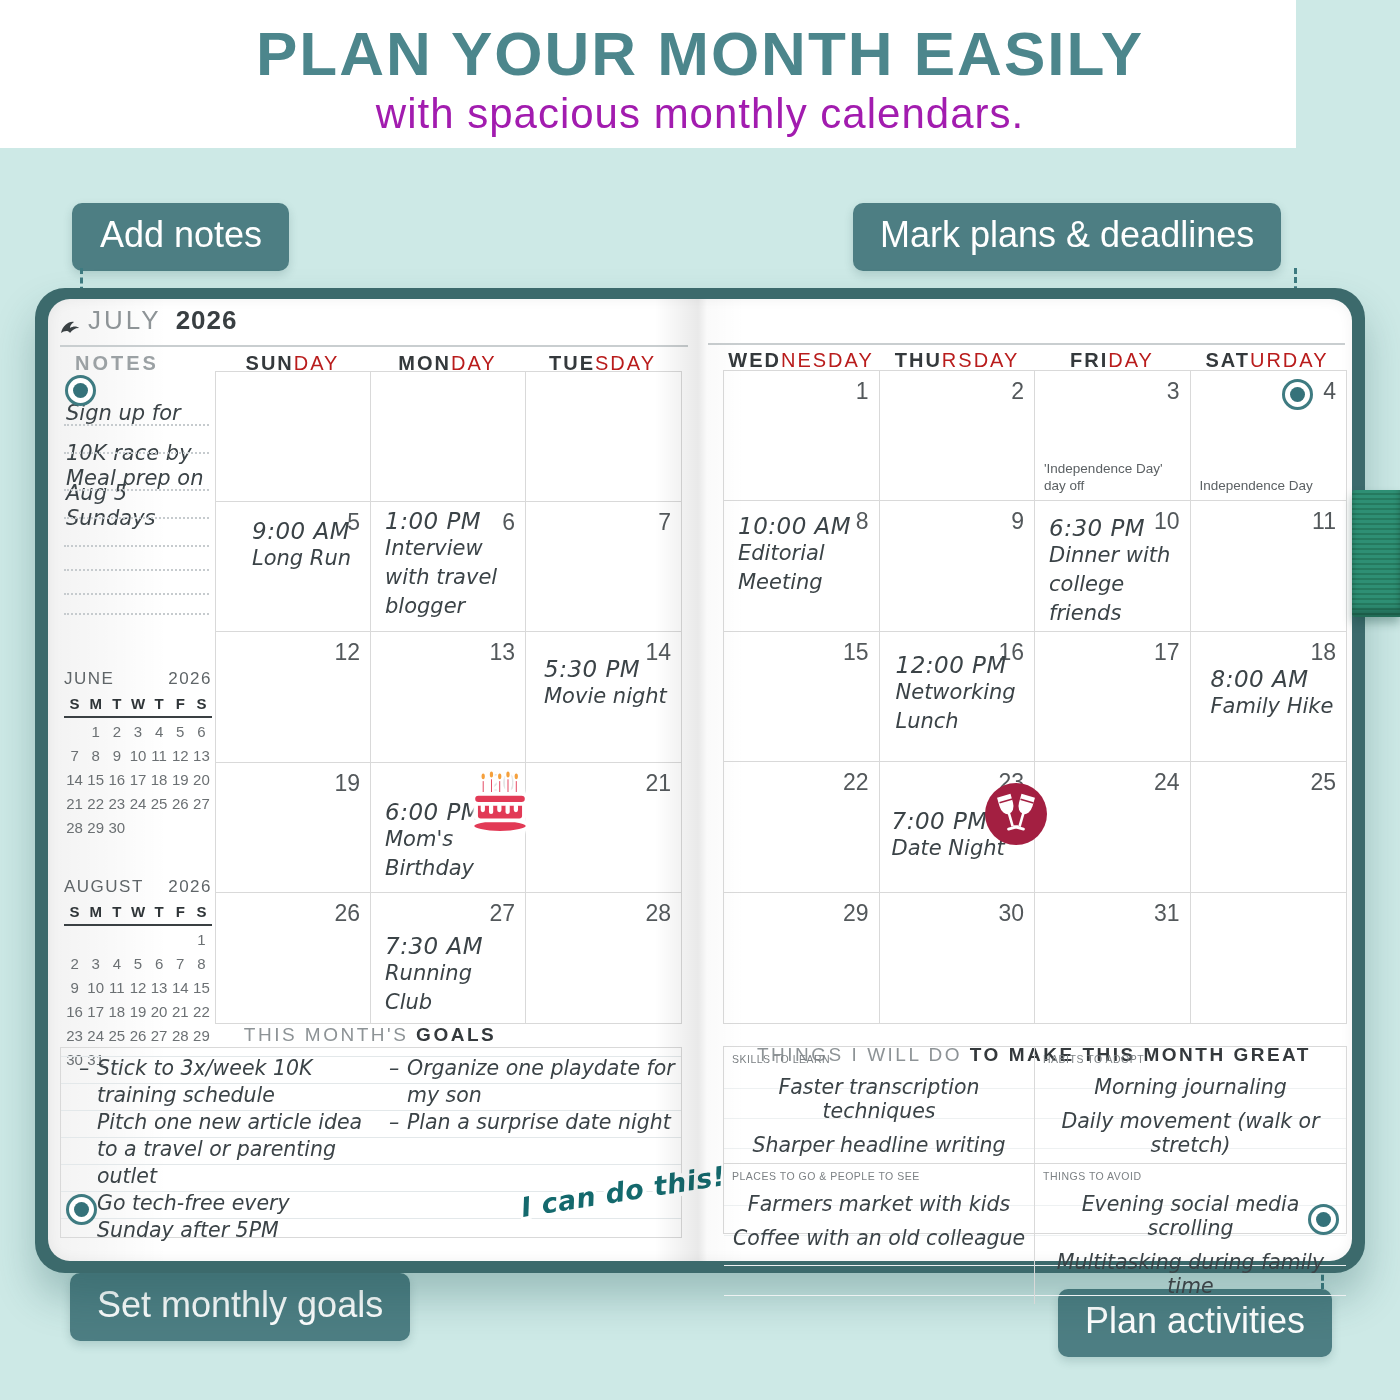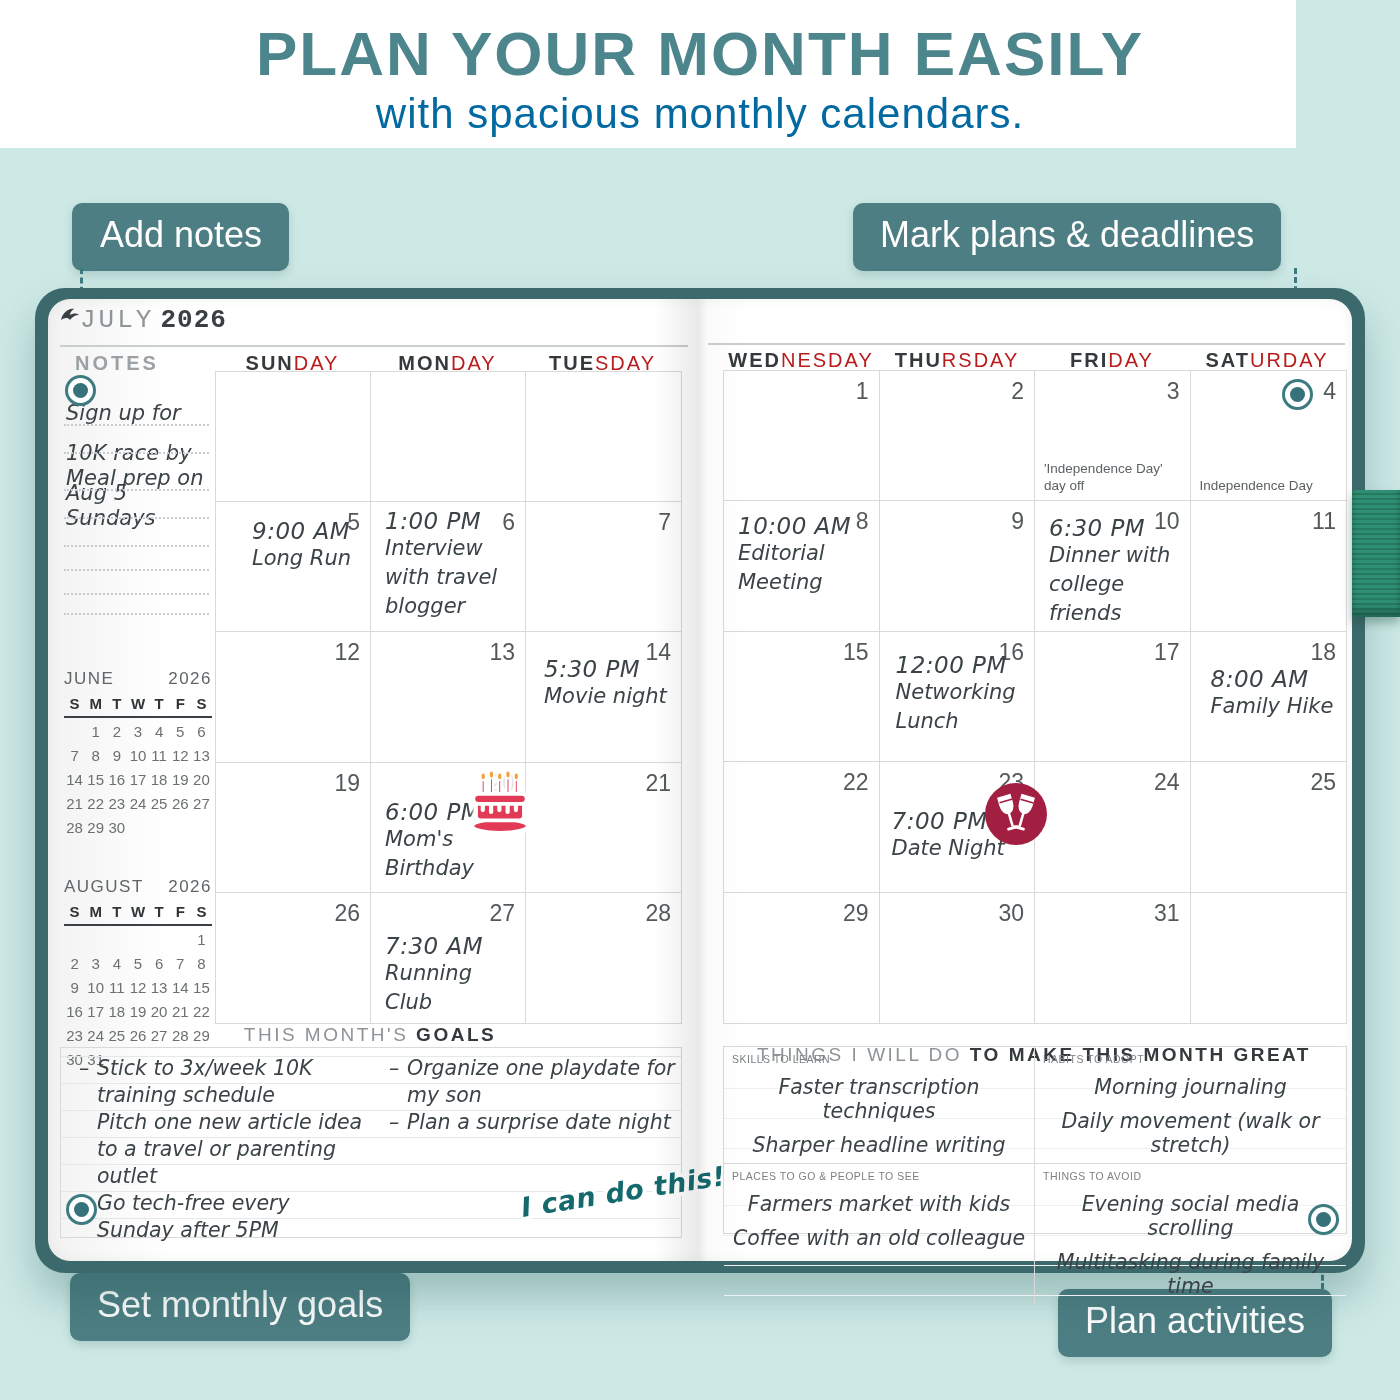--- a/index.html
+++ b/index.html
@@ -4,21 +4,21 @@
 <style>
   html,body{margin:0;padding:0;}
   body{width:1400px;height:1400px;position:relative;overflow:hidden;
        font-family:"Liberation Sans", sans-serif;background:#cde9e6;}
 
   
   .hero{position:absolute;left:0;top:0;width:1296px;height:148px;background:#ffffff;}
   .hero-title{position:absolute;left:0;top:18px;width:1400px;text-align:center;
     font-size:62px;font-weight:800;letter-spacing:2px;color:#4c868c;}
   .hero-sub{position:absolute;left:0;top:90px;width:1400px;text-align:center;
-    font-size:42px;font-weight:400;letter-spacing:1px;color:#0369a1;}
+    font-size:42px;font-weight:400;letter-spacing:1px;color:#a21caf;}
 
   
   .callout{position:absolute;background:#4d7e83;color:#fff;font-size:36px;
     padding:11px 27px 15px;border-radius:10px;box-shadow:0 4px 10px rgba(30,70,70,.18);}
   .co-add{left:72px;top:203px;padding-left:28px;}
   .co-mark{left:853px;top:203px;}
   .co-goals{left:70px;top:1273px;}
   .co-plan{left:1058px;top:1289px;}
 
   .dash-v{position:absolute;width:0;border-left:3px dashed #3e7b81;}
@@ -45,21 +45,21 @@
     box-shadow:inset 0 0 14px rgba(0,0,0,.06);}
   .page-shade-left{position:absolute;left:48px;top:299px;width:120px;height:962px;
     border-radius:22px 0 0 22px;background:linear-gradient(to right,rgba(0,0,0,.05),transparent);}
   .gutter{position:absolute;left:655px;top:299px;width:90px;height:962px;
     background:linear-gradient(to right,transparent,rgba(0,0,0,.085) 48%,rgba(0,0,0,.02) 58%,transparent);}
   .band{position:absolute;left:1352px;top:490px;width:48px;height:127px;
     background:repeating-linear-gradient(to bottom,#2e8f74 0 3px,#257a5f 3px 5px);
     border-radius:3px 0 0 3px;box-shadow:0 6px 10px rgba(20,70,60,.35), inset 0 -8px 6px rgba(0,0,0,.25);}
 
   
-  .month-header{position:absolute;left:60px;top:305px;display:flex;align-items:flex-start;font-family:Liberation Mono, monospace;}
+  .month-header{position:absolute;left:60px;top:305px;display:flex;align-items:flex-end;gap:8px;}
   .logo-icon{display:inline-block;margin-top:2px;}
   .mh-month{font-size:26px;letter-spacing:3px;color:#8e9497;}
   .mh-year{font-size:26px;letter-spacing:1px;color:#393f42;font-weight:700;margin-left:6px;}
   .rule-h{position:absolute;height:0;border-top:2px solid #c9ced0;}
   .rh-left{left:60px;top:345px;width:628px;}
   .rh-right{left:708px;top:343px;width:637px;}
 
   .col-head{position:absolute;font-size:20px;letter-spacing:2px;text-align:center;}
   .col-head .dh-b{color:#34393c;font-weight:700;}
   .col-head .dh-r{color:#b91c1c;font-weight:400;}

